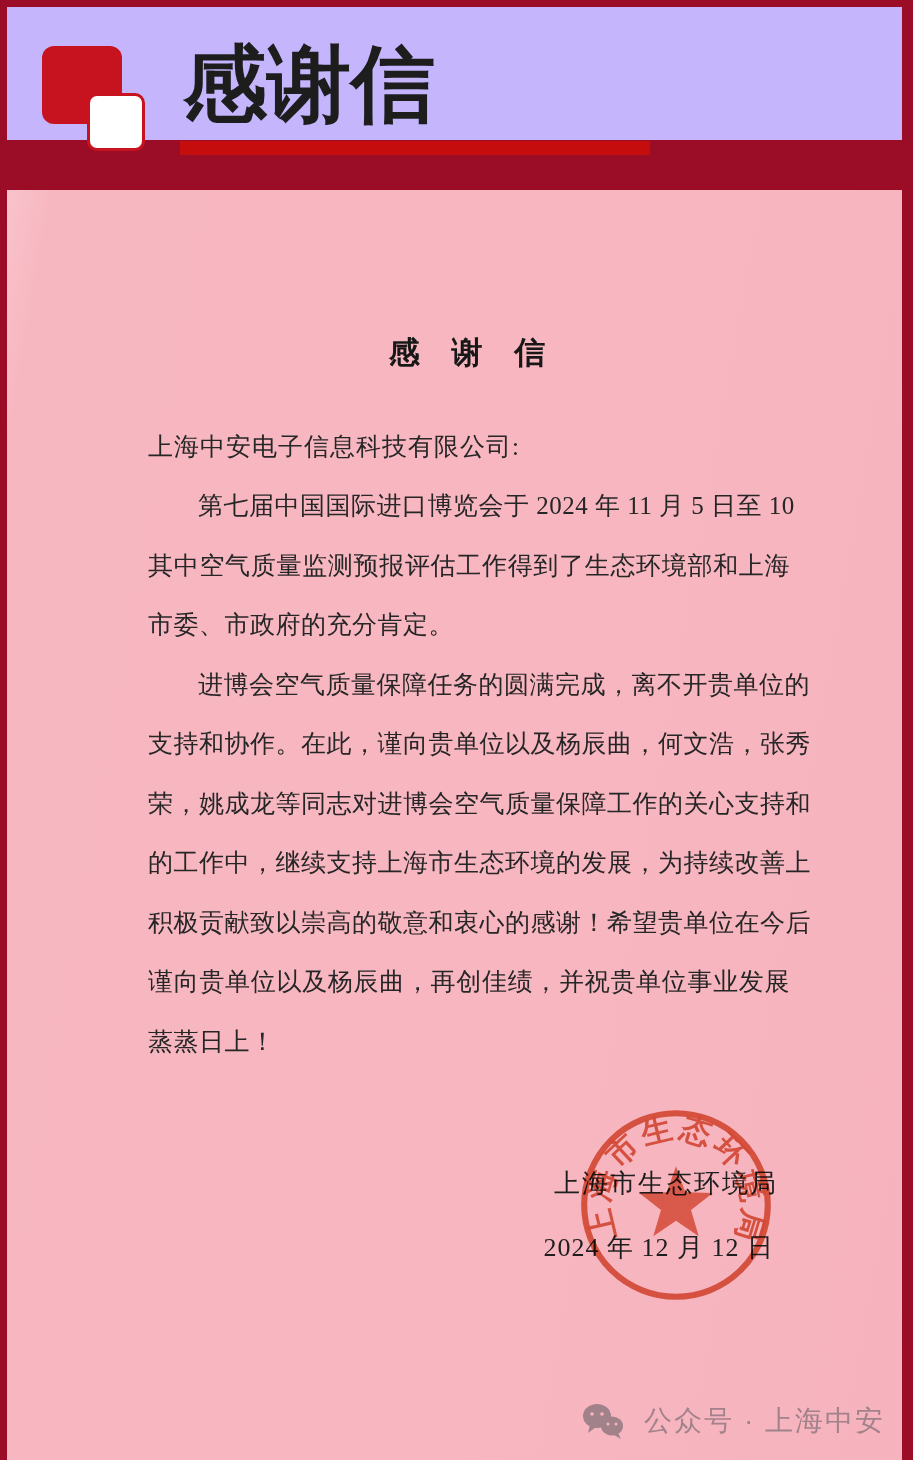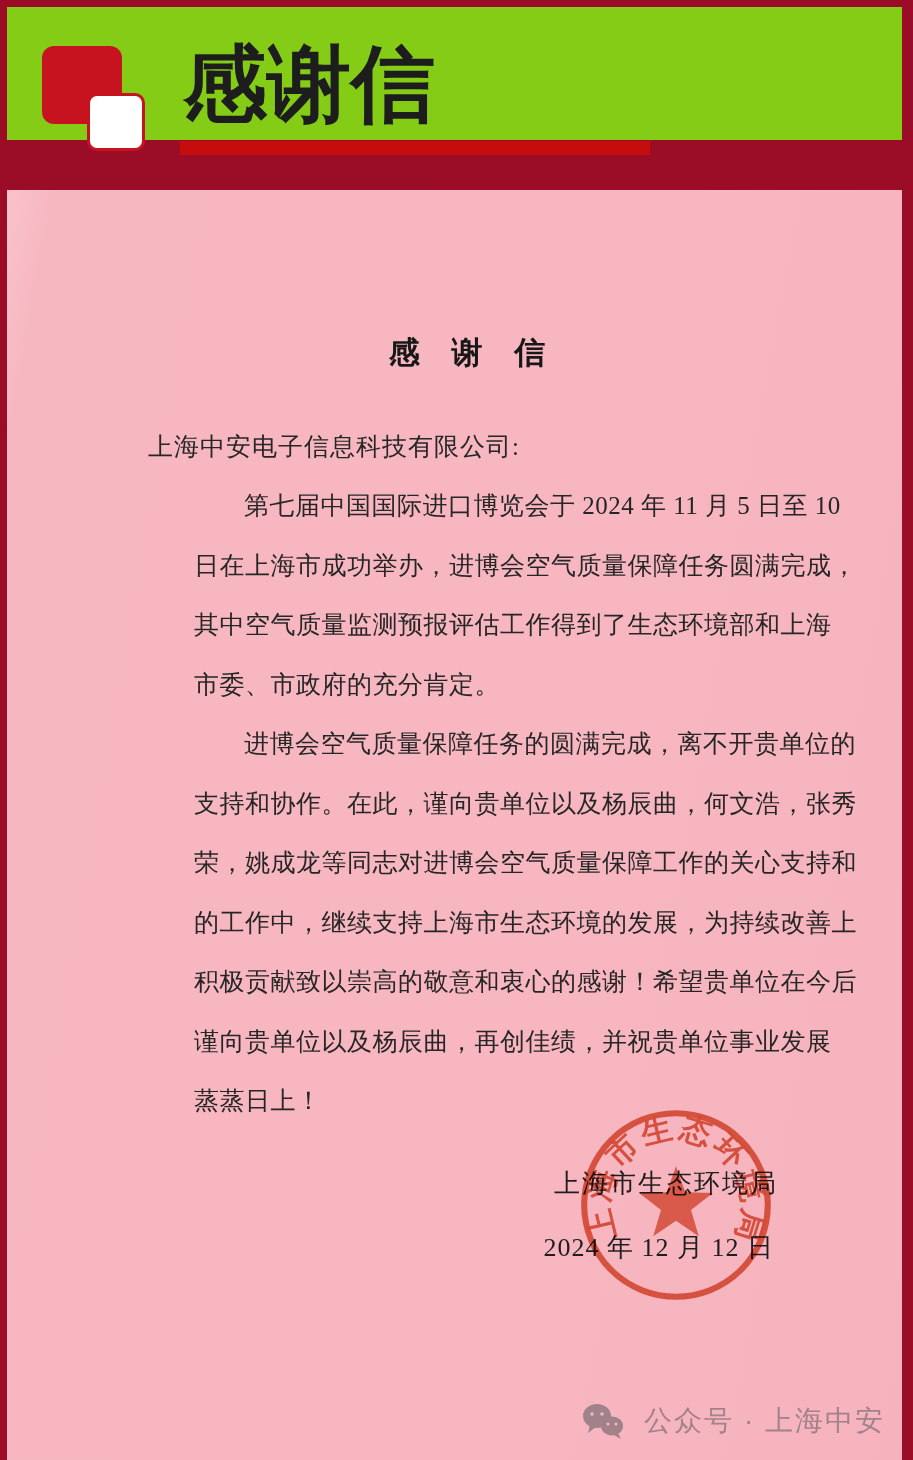--- a/index.html
+++ b/index.html
@@ -12,21 +12,21 @@
     position: relative;
     width: 913px; height: 1460px;
     background: #9b0c26; 
     overflow: hidden;
   }
   
   .header {
     position: absolute;
     left: 7px; top: 7px;
     width: 895px; height: 133px;
-    background: #84cc16;
+    background: #c4b5fd;
   }
   .deco-red-square {
     position: absolute;
     left: 35px; top: 39px;
     width: 80px; height: 78px;
     background: #c6131f;
     border-radius: 12px;
   }
   .deco-white-square {
     position: absolute;
@@ -82,21 +82,20 @@
     font-size: 25px;
   }
   .line {
     line-height: 59.5px;
     height: 59.5px;
     text-align: justify;
     text-align-last: justify;
     text-justify: inter-character;
     white-space: nowrap;
     letter-spacing: 0.5px;
-    margin-left: 46px;
   }
   .line.indent { text-indent: 2em; }
   .line.no-just { text-align-last: left; }
   .signature {
     position: absolute;
     top: 978px; right: 124px;
     font-size: 26px;
     letter-spacing: 2px;
     line-height: 32px;
     color: #1e1e1e;
@@ -143,21 +142,20 @@
   </div>
 
   <div class="letter">
 
     <div class="letter-title">感 谢 信</div>
 
     <div class="salutation">上海中安电子信息科技有限公司:</div>
 
     <div class="body-lines">
       <div class="line indent">第七届中国国际进口博览会于 2024 年 11 月 5 日至 10</div>
-      <div class="line">日在上海市成功举办，进博会空气质量保障任务圆满完成，</div>
       <div class="line">其中空气质量监测预报评估工作得到了生态环境部和上海</div>
       <div class="line no-just">市委、市政府的充分肯定。</div>
       <div class="line indent">进博会空气质量保障任务的圆满完成，离不开贵单位的</div>
       <div class="line">支持和协作。在此，谨向贵单位以及杨辰曲，何文浩，张秀</div>
       <div class="line">荣，姚成龙等同志对进博会空气质量保障工作的关心支持和</div>
       <div class="line">的工作中，继续支持上海市生态环境的发展，为持续改善上</div>
       <div class="line">积极贡献致以崇高的敬意和衷心的感谢！希望贵单位在今后</div>
       <div class="line">谨向贵单位以及杨辰曲，再创佳绩，并祝贵单位事业发展</div>
       <div class="line no-just">蒸蒸日上！</div>
     </div>

